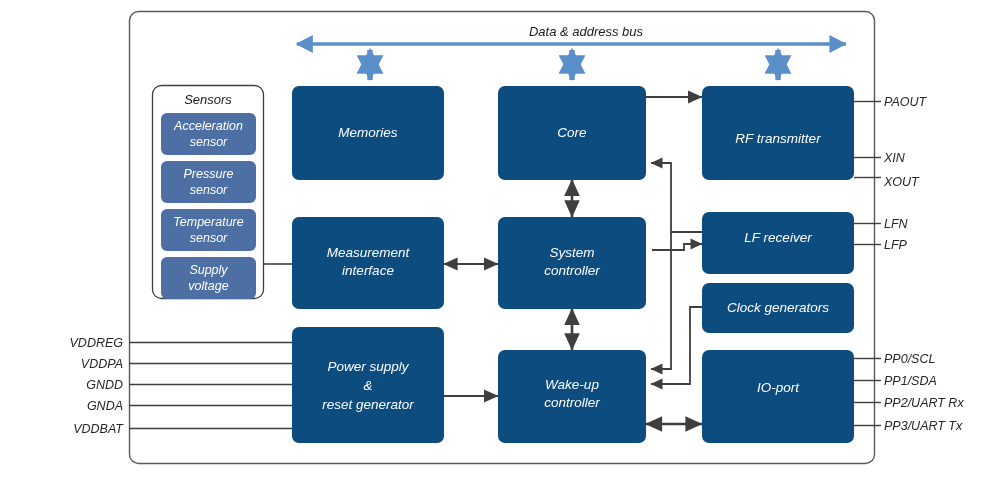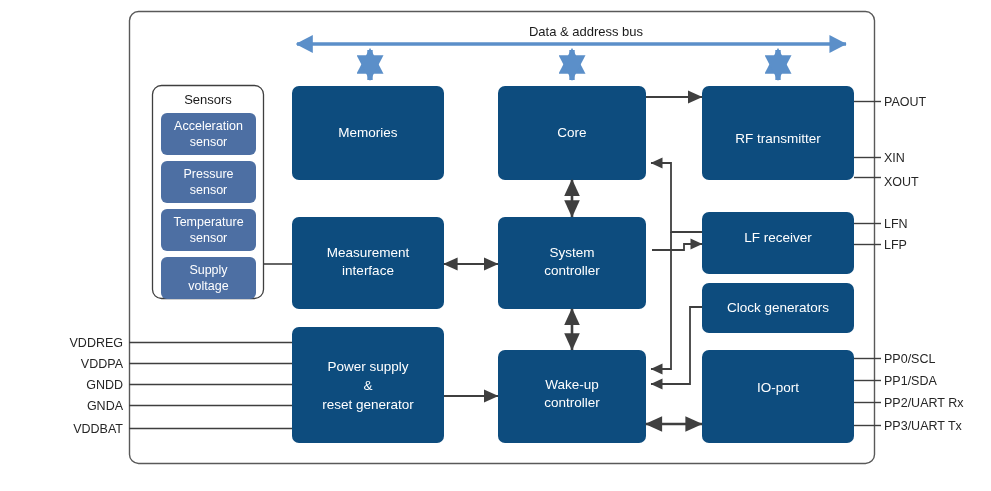--- a/index.html
+++ b/index.html
@@ -1,18 +1,18 @@
 <!DOCTYPE html>
 <html><head>
 <meta charset="utf-8">
 <style>
   html,body{margin:0;padding:0;background:#ffffff;}
   body{width:991px;height:491px;overflow:hidden;
        font-family:"Liberation Sans","DejaVu Sans",sans-serif;}
-  #diagram-root{position:relative;width:991px;height:368px;}
+  #diagram-root{position:relative;width:991px;height:368px;font-style:italic;}
   svg{display:block;}
   .blk-label{fill:#ffffff;font-size:13.5px;font-family:"Liberation Sans",sans-serif;}
   .sens-label{fill:#ffffff;font-size:12.5px;font-family:"Liberation Sans",sans-serif;}
   .sens-title{fill:#1a1a1a;font-size:13px;font-family:"Liberation Sans",sans-serif;}
   .pin-label{fill:#262626;font-size:12.5px;font-family:"Liberation Sans",sans-serif;}
   .bus-label{fill:#1a1a1a;font-size:13px;font-family:"Liberation Sans",sans-serif;}
 </style>
 </head>
 <body>
 

